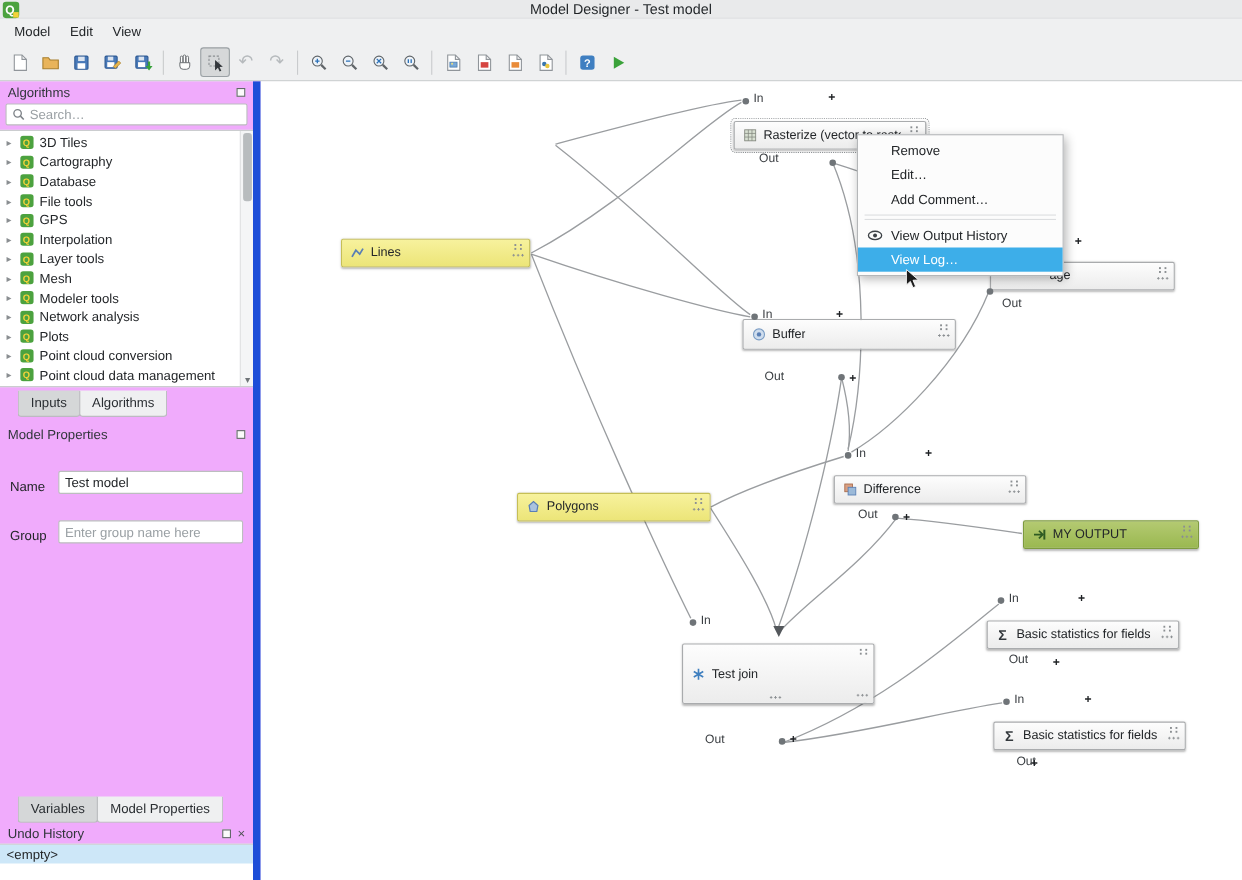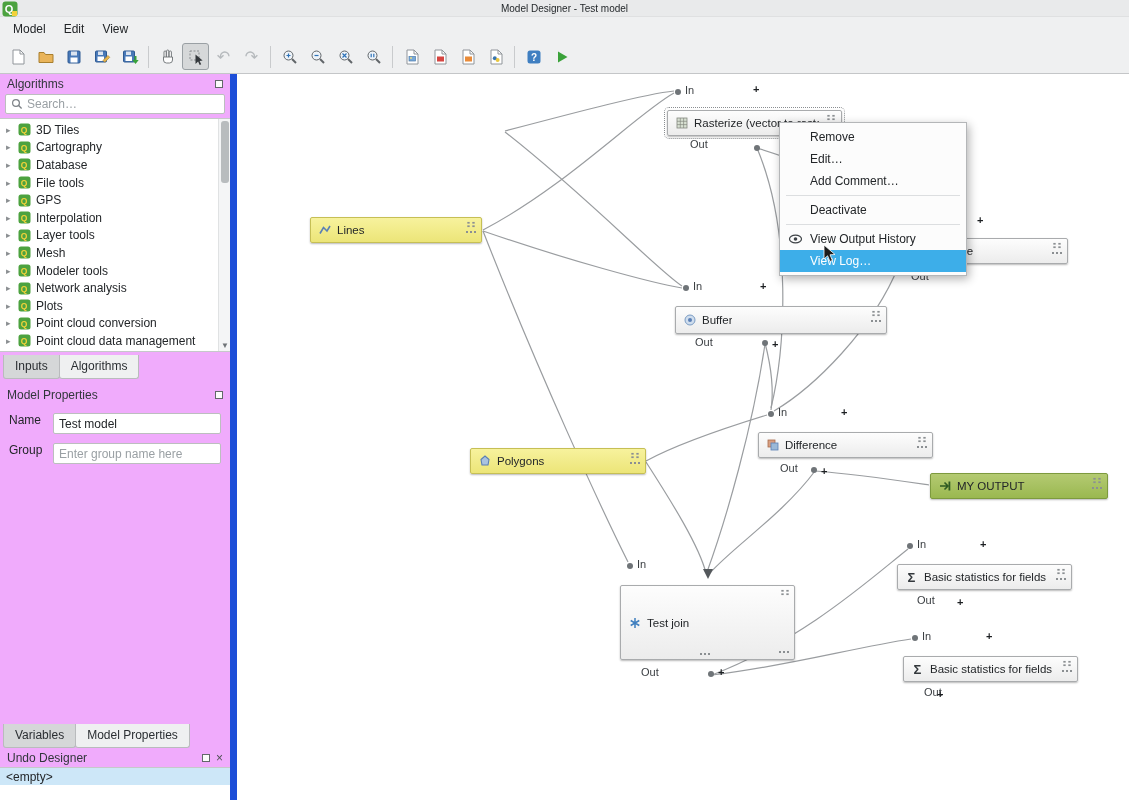--- a/index.html
+++ b/index.html
@@ -3,21 +3,21 @@
 <meta charset="utf-8">
 <style>
   *{box-sizing:border-box;margin:0;padding:0}
   body{margin:0;background:#888}
   .app{position:relative;width:1129px;height:800px;background:#fff;overflow:hidden;
        font-family:"Liberation Sans",sans-serif;font-size:12px;color:#232629}
 
   
   .titlebar{height:17px;background:#e9eaeb;border-bottom:1px solid #dfe0e1;
             display:flex;align-items:center;justify-content:center;position:relative}
-  .titlebar .ttext{font-size:10px;color:#1f2326}
+  .titlebar .ttext{font-size:13px;color:#1f2326}
   .app-icon{position:absolute;left:2px;top:1px;width:16px;height:16px}
   .menubar{height:23px;background:#eff0f1;display:flex;align-items:center;padding-left:4px}
   .menu-item{padding:1px 9px;border-radius:2px;cursor:default}
   .toolbar{height:34px;background:#eff0f1;border-bottom:1px solid #c4c6c8;
            display:flex;align-items:center;padding:0 4px;gap:1px}
   .tb{width:27px;height:27px;display:flex;align-items:center;justify-content:center;
       border:1px solid transparent;border-radius:3px}
   .tb.pressed{background:#d6d8d9;border-color:#9aa0a4}
   .tb .glyph{font-size:16px;line-height:1}
   .tb .dis{color:#b6babd}
@@ -41,46 +41,46 @@
 
   .tree{position:relative;height:234px;background:#fff;border-top:1px solid #c6c8ca;
         border-bottom:1px solid #c6c8ca;overflow:hidden;padding-top:2px}
   .trow{display:flex;align-items:center;height:17.6px;padding-left:6px;gap:5px}
   .texp{color:#8a8e91;font-size:9px;width:7px}
   .qicon{width:13px;height:13px;flex:0 0 13px}
   .vscroll{position:absolute;right:0;top:0;width:12px;height:100%;background:#f4f5f6;border-left:1px solid #e0e2e3}
   .vthumb{position:absolute;left:2px;top:2px;width:8px;height:62px;background:#b8bcbe;border-radius:3px}
   .varrow{position:absolute;left:0;bottom:1px;width:12px;text-align:center;font-size:8px;color:#6f7478}
 
-  .tabbar{display:flex;padding-left:3px;margin-top:3px}
+  .tabbar{display:flex;padding-left:16px;margin-top:3px}
   .tab{padding:4px 11px 5px;border:1px solid #b9bbbd;border-top:none;background:#d5d7d8;
        border-radius:0 0 3px 3px;margin-right:-1px;color:#2a2e32}
   .tab.active{background:#eff0f1}
 
   .mp{flex:1;display:flex;flex-direction:column}
-  .mp-row{display:flex;align-items:flex-start;margin:9px 9px 0;gap:9px}
+  .mp-row{display:flex;align-items:flex-end;margin:24px 9px 0;gap:9px}
   .mp-row label{width:35px}
   .mp-input{flex:1;height:21px;border:1px solid #bcbebf;border-radius:2px;background:#fff;
             font:12px "Liberation Sans",sans-serif;padding:0 5px;color:#232629}
   .mp .tabbar{margin-top:auto}
 
   .undo{height:52px;display:flex;flex-direction:column}
   .undo-list{background:#fff;border-top:1px solid #c6c8ca;flex:1}
   .undo-row{height:17px;display:flex;align-items:center;padding-left:6px;background:#cde7f8}
 
   
   .edges{position:absolute;left:0;top:0;z-index:0}
   .node{position:absolute;height:26px;display:flex;align-items:center;gap:6px;
         padding:0 22px 0 7px;border:1px solid;border-radius:2px;font-size:11.5px;
         box-shadow:0 1px 2px rgba(0,0,0,.28);z-index:2;white-space:nowrap}
   .input-node{background:linear-gradient(#f7f29d,#ece578);border-color:#c6bf55}
   .algo-node{background:linear-gradient(#fdfdfd,#ececec);border-color:#a9abad}
   .algo-node.selected{outline:1px dotted #8a8e91;outline-offset:2px}
   .output-node{background:linear-gradient(#b4ca72,#9ab850);border-color:#7d9a3e}
-  .big{height:75px}
+  .big{height:55px}
   .nlabel{overflow:hidden}
   .nicon{width:13px;height:13px;flex:0 0 13px;display:flex;align-items:center;justify-content:center}
   .sigma{font-size:13px;font-weight:bold;color:#33383c}
   .gripcol{position:absolute;right:4px;top:3px;display:flex;flex-direction:column;align-items:center;gap:2px}
   .gdots{width:10px;height:7px;
          background:radial-gradient(circle,#8b8f92 1px,transparent 1.3px);background-size:5px 3.5px}
   .gdash{width:12px;height:4px;
          background:radial-gradient(circle,#8b8f92 .9px,transparent 1.1px);background-size:4px 4px}
 
   .plabel{position:absolute;font-size:11px;color:#3a3e42;z-index:2}
@@ -396,21 +396,21 @@
           <input class="mp-input" placeholder="Enter group name here" style="">
         </div>
         <div class="tabbar">
           <div class="tab">Variables</div>
           <div class="tab active">Model Properties</div>
         </div>
       </div>
 
       <div class="undo">
         <div class="phead">
-          <span>Undo Designer</span>
+          <span>Undo History</span>
           <span class="sp"></span>
           <span class="float-ic"></span>
           <span class="close-ic">×</span>
         </div>
         <div class="undo-list">
           <div class="undo-row">&lt;empty&gt;</div>
         </div>
       </div>
     </div>
 
@@ -488,21 +488,21 @@
         <span class="nlabel" style="margin-left:46px">age</span>
         <span class="gripcol">
             <span class="gdots"></span>
             <span class="gdash"></span>
           </span>
       </div>
       <span class="pplus" style="left:740px;top:140px">+</span>
       <span class="plabel" style="left:674px;top:196px">Out</span>
       <span class="pdot" style="left:660px;top:188px"></span>
 
-      <div class="node algo-node" style="left:438px;top:232px;width:212px;height:28px">
+      <div class="node algo-node" style="left:438px;top:216px;width:194px;height:28px">
         <span class="nicon">
           <svg viewBox="0 0 12 12" width="12" height="12">
               <circle cx="6" cy="6" r="5" fill="#cfdded" stroke="#7a9cc4"></circle>
               <circle cx="6" cy="6" r="2" fill="#5a7fb5"></circle>
             </svg>
         </span>
         <span class="nlabel">Buffer</span>
         <span class="gripcol">
             <span class="gdots"></span>
             <span class="gdash"></span>
@@ -528,21 +528,21 @@
             <span class="gdash"></span>
           </span>
       </div>
       <span class="pdot" style="left:531px;top:337px"></span>
       <span class="plabel" style="left:541px;top:332px">In</span>
       <span class="pplus" style="left:604px;top:332px">+</span>
       <span class="plabel" style="left:543px;top:388px">Out</span>
       <span class="pdot" style="left:574px;top:393px"></span>
       <span class="pplus" style="left:584px;top:391px">+</span>
 
-      <div class="node output-node" style="left:693px;top:399px;width:178px">
+      <div class="node output-node" style="left:693px;top:399px;width:160px">
         <span class="nicon">
           <svg viewBox="0 0 12 12" width="12" height="12">
               <path d="M1 6 h7 M5.5 2.5 L9 6 L5.5 9.5" fill="none" stroke="#2e5b22" stroke-width="1.6"></path>
               <rect x="9.5" y="1.5" width="1.8" height="9" fill="#2e5b22"></rect>
             </svg>
         </span>
         <span class="nlabel">MY OUTPUT</span>
         <span class="gripcol">
             <span class="gdots"></span>
             <span class="gdash"></span>
@@ -594,21 +594,20 @@
       <span class="plabel" style="left:685px;top:556px">In</span>
       <span class="pplus" style="left:749px;top:556px">+</span>
       <span class="plabel" style="left:687px;top:612px">Out</span>
       <span class="pplus" style="left:700px;top:614px">+</span>
 
       <div class="cmenu">
         <div class="citem">Remove</div>
         <div class="citem">Edit…</div>
         <div class="citem">Add Comment…</div>
         <div class="csep"></div>
-        <div class="citem">Deactivate</div>
         <div class="csep"></div>
         <div class="citem">
           <svg class="ceye" viewBox="0 0 15 14">
             <ellipse cx="7.5" cy="7" rx="6" ry="3.8" fill="none" stroke="#3d4246" stroke-width="1.2"></ellipse>
             <circle cx="7.5" cy="7" r="1.8" fill="#3d4246"></circle>
           </svg>
           <span>View Output History</span>
         </div>
         <div class="citem hl">View Log…</div>
       </div>

